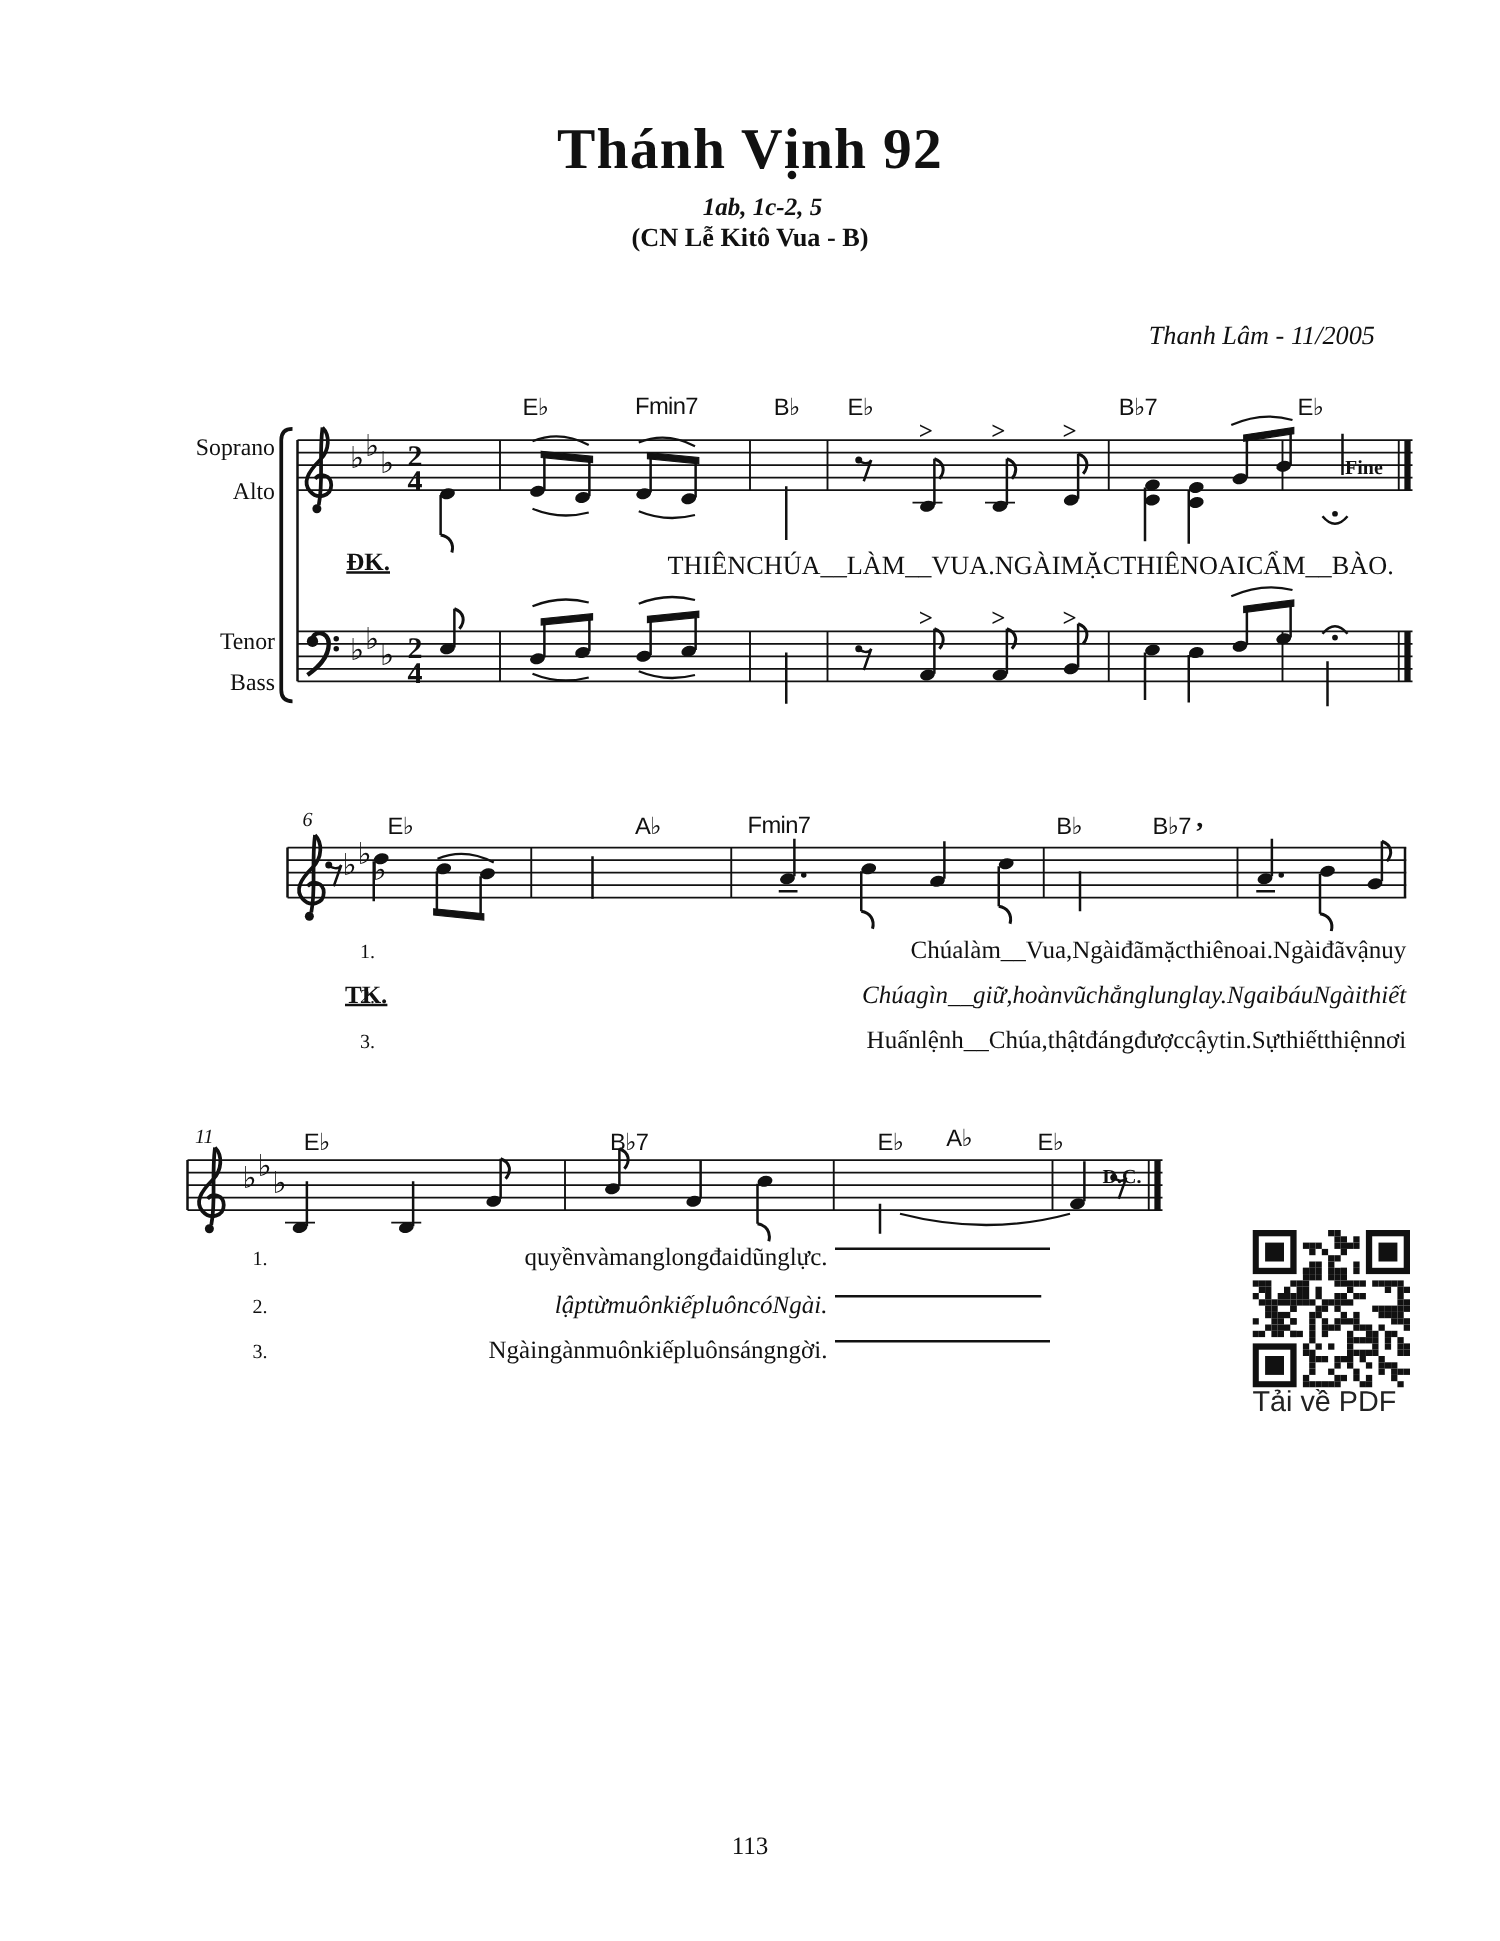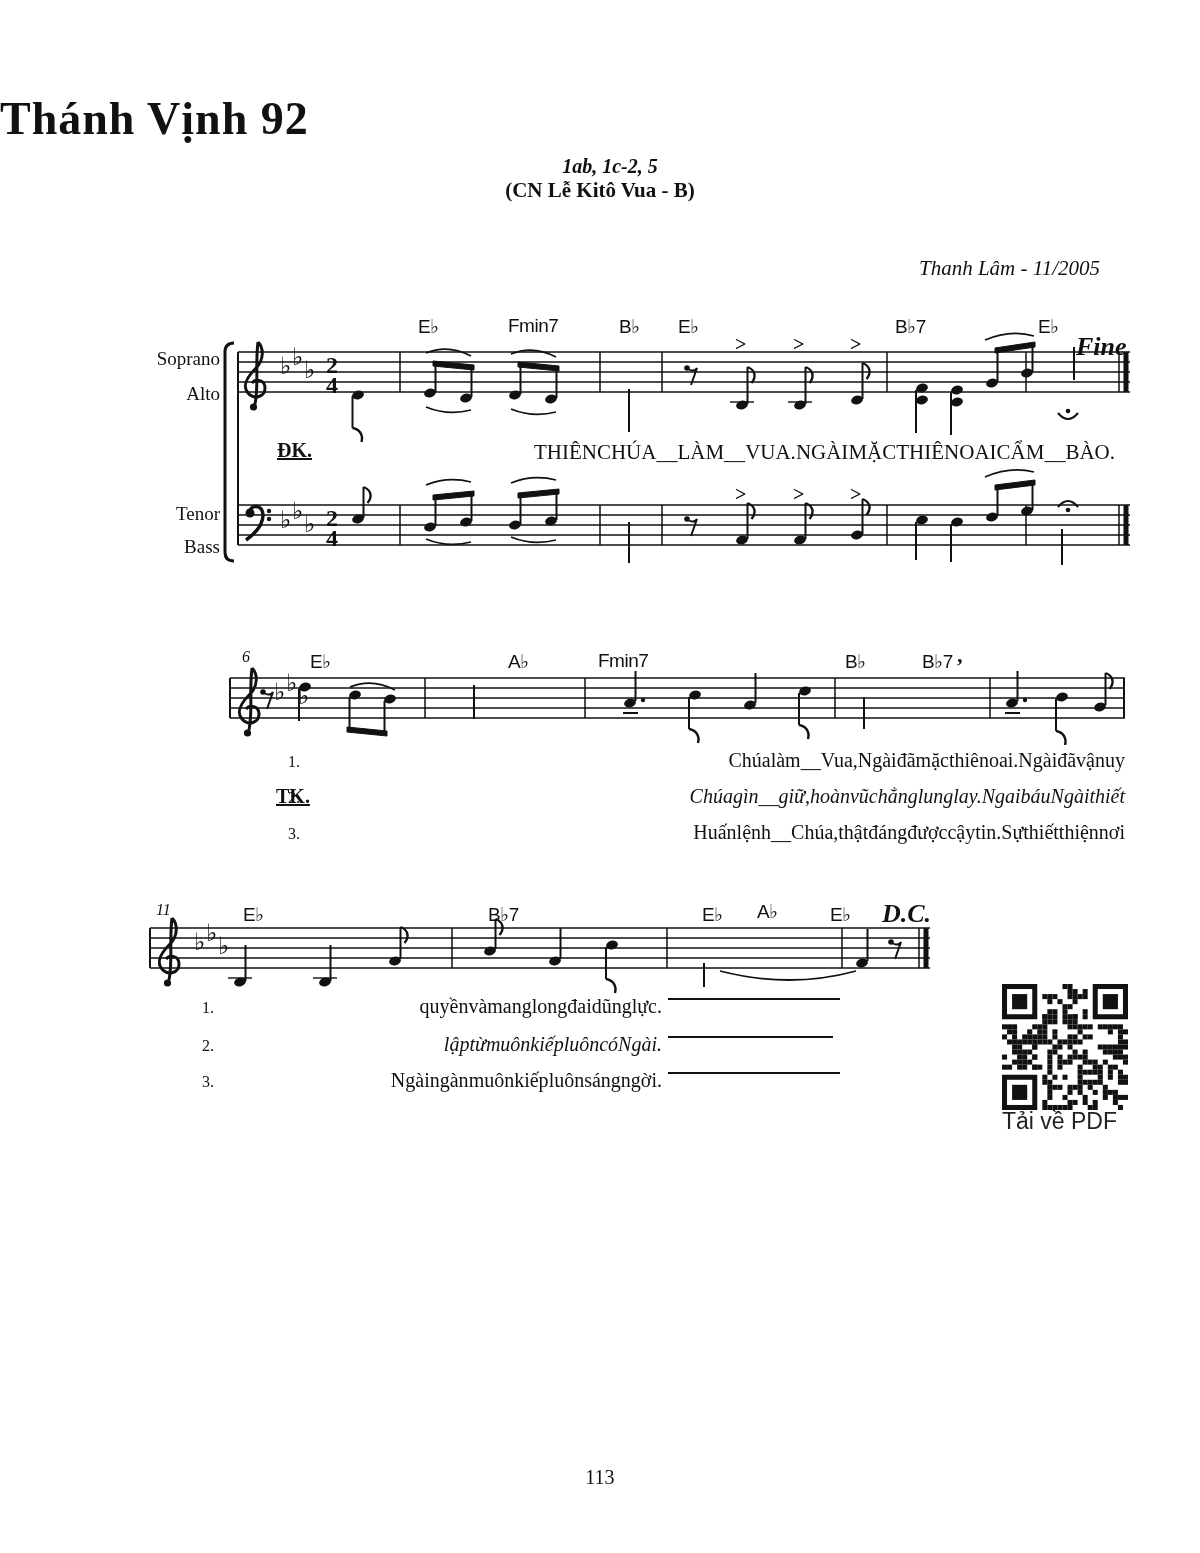--- a/index.html
+++ b/index.html
@@ -1,27 +1,27 @@
 <!DOCTYPE html>
 <html><head>
 <meta charset="utf-8">
 <style>
   html,body{margin:0;padding:0;background:#ffffff;}
   .page{position:relative;width:1200px;height:1553px;background:#fff;overflow:hidden;
         font-family:"Liberation Serif",serif;color:#111;}
   .abs{position:absolute;}
-  .title{left:0;right:0;top:92px;text-align:left;font-size:46px;font-weight:bold;letter-spacing:1px;}
+  .title{left:0;right:0;top:92px;text-align:center;font-size:46px;font-weight:bold;letter-spacing:1px;}
   .subtitle{left:0;right:0;top:155px;text-align:center;font-size:20px;font-weight:bold;font-style:italic;padding-left:20px;}
   .occasion{left:0;right:0;top:178px;text-align:center;font-size:21px;font-weight:bold;}
   .credit{right:100px;top:256px;font-size:21px;font-style:italic;}
   .sys{position:absolute;}
   .sys svg{position:absolute;left:0;top:0;}
   .chord{position:absolute;font-family:"Liberation Sans","DejaVu Sans",sans-serif;
          font-size:19px;letter-spacing:-0.5px;color:#111;white-space:nowrap;}
-  .fine,.dc{position:absolute;font-size:26px;font-weight:bold;font-style:italic;font-family:"Liberation Serif",serif;}
+  .fine,.dc{position:absolute;font-size:16px;font-weight:bold;font-family:"Liberation Serif",serif;margin-top:34px;}
   .mnum{position:absolute;font-size:16px;font-style:italic;}
   .vlabel{position:absolute;width:90px;text-align:right;font-size:19px;}
   .lyr-row{position:absolute;display:flex;justify-content:flex-end;white-space:nowrap;}
   .refrain{font-size:21px;}
   .verse{font-size:20px;}
   .verse.it{font-style:italic;}
   .pfx{position:absolute;font-size:20px;font-weight:bold;text-decoration:underline;}
   .vnum{position:absolute;font-size:16px;}
   .ext{position:absolute;border-bottom:2px solid #111;height:0;}
   .qrwrap{position:absolute;left:1002px;top:984px;width:140px;}

